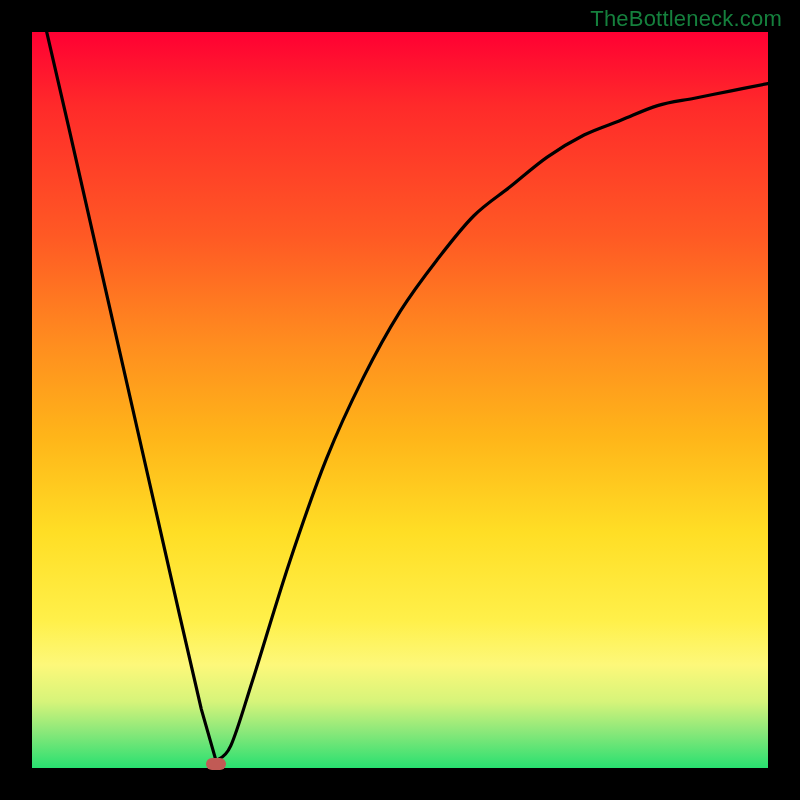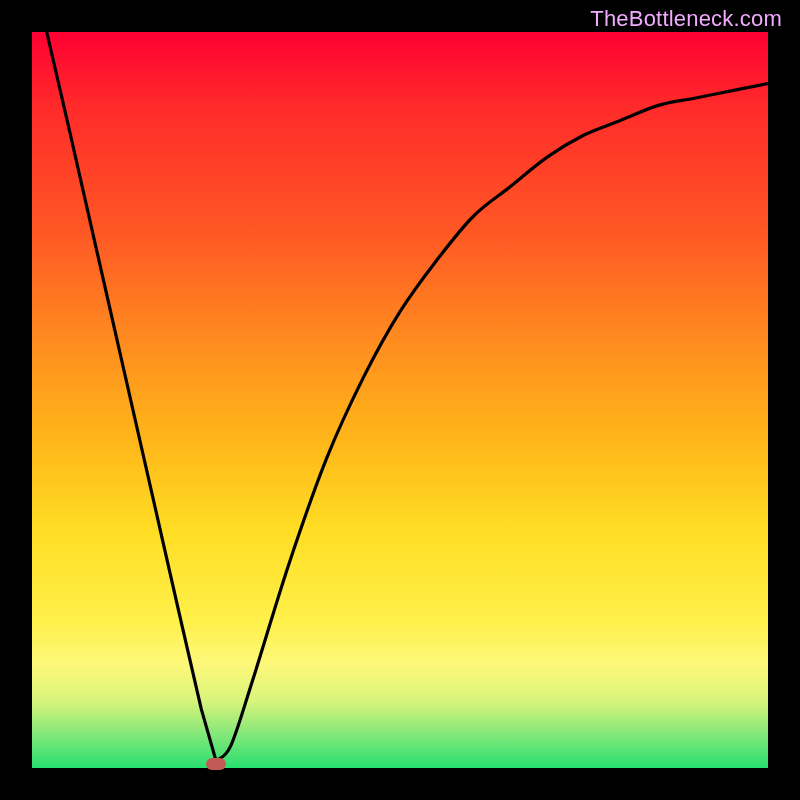--- a/index.html
+++ b/index.html
@@ -37,21 +37,21 @@
       #fdf87a 86%,
       #d6f47a 91%,
       #8ce87a 95%,
       #28e070 100%
     );
   }
   .watermark {
     position: absolute;
     top: 6px;
     right: 18px;
-    color: #f0abfc;
+    color: #15803d;
     font-size: 22px;
     letter-spacing: 0.2px;
     font-weight: 500;
   }
   svg.curve {
     position: absolute;
     top: 0;
     left: 0;
     width: 736px;
     height: 736px;

